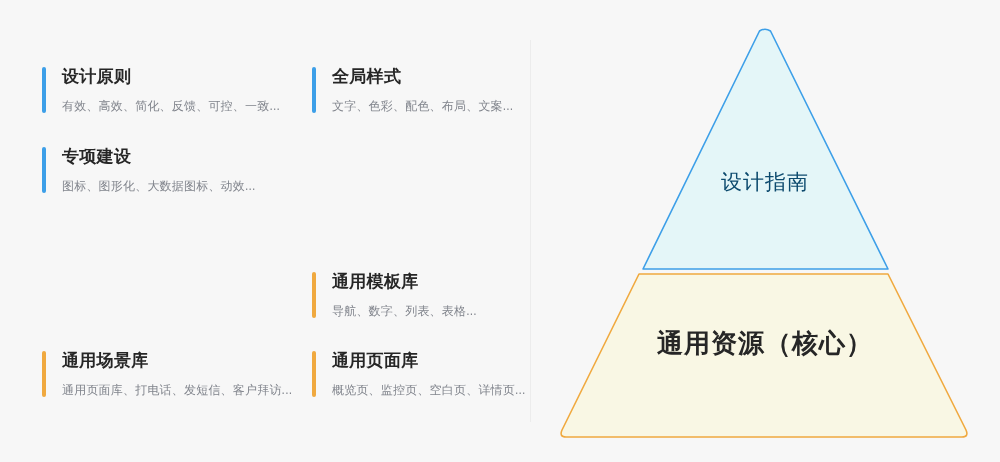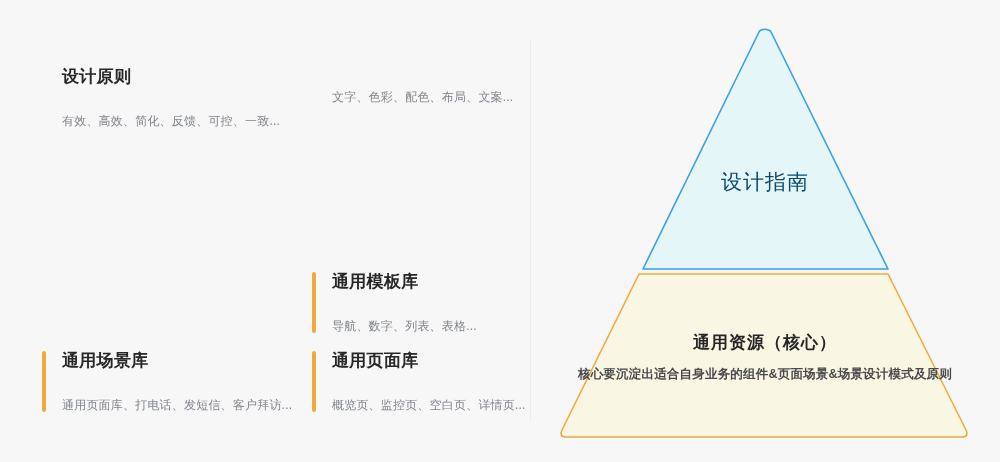--- a/index.html
+++ b/index.html
@@ -51,21 +51,21 @@
 
   .item {
     position: absolute;
     left: 0;
     width: 260px;
     display: flex;
     align-items: stretch;
   }
 
   
-  .item.r0 { top: 65px; align-items: flex-end; }
+  .item.r0 { top: 65px; }
   .item.r1 { top: 145px; }
   .item.r2 { top: 270px; }
   .item.r3 { top: 349px; }
 
   .accent {
     width: 4px;
     border-radius: 2px;
     flex: 0 0 4px;
     margin-top: 2px;
     margin-bottom: 2px;
@@ -83,21 +83,21 @@
   .item-title {
     font-size: 17px;
     line-height: 24px;
     color: #262626;
     font-weight: bold;
     letter-spacing: 0.3px;
     white-space: nowrap;
   }
 
   .item-desc {
-    margin-top: 24px;
+    margin-top: 9px;
     font-size: 12px;
     line-height: 17px;
     color: #80848c;
     white-space: nowrap;
     letter-spacing: 0.2px;
   }
 
   
   .pyramid-region {
     position: absolute;
@@ -126,21 +126,21 @@
     top: 167px;
     font-size: 21px;
     line-height: 30px;
     color: #0c4a6e;
     letter-spacing: 1px;
   }
   .pyr-bottom-label {
     left: 0;
     width: 470px;
     top: 328px;
-    font-size: 17px;
+    font-size: 26px;
     line-height: 30px;
     color: #262626;
     font-weight: bold;
     letter-spacing: 1px;
   }
   .pyr-bottom-sub {
     left: 0;
     width: 470px;
     top: 365px;
     font-size: 12.5px;
@@ -160,37 +160,45 @@
     <div class="col col-1">
 
       <div class="item r0">
         <div class="accent blue"></div>
         <div class="item-body">
           <div class="item-title">设计原则</div>
           <div class="item-desc">有效、高效、简化、反馈、可控、一致...</div>
         </div>
       </div>
 
+      <div class="item r1">
+        <div class="accent blue"></div>
+        <div class="item-body">
+          <div class="item-title">专项建设</div>
+          <div class="item-desc">图标、图形化、大数据图标、动效...</div>
+        </div>
+      </div>
 
 
       <div class="item r3">
         <div class="accent orange"></div>
         <div class="item-body">
           <div class="item-title">通用场景库</div>
           <div class="item-desc">通用页面库、打电话、发短信、客户拜访...</div>
         </div>
       </div>
 
     </div>
 
     <div class="col col-2">
 
       <div class="item r0">
         <div class="accent blue"></div>
         <div class="item-body">
+          <div class="item-title">全局样式</div>
           <div class="item-desc">文字、色彩、配色、布局、文案...</div>
         </div>
       </div>
 
       <div class="item r1">
         <div class="accent blue"></div>
       </div>
 
       <div class="item r2">
         <div class="accent orange"></div>
@@ -229,16 +237,15 @@
                Q 439 437 432 437
                L 36 437
                Q 29 437 32 430
                Z" fill="#f9f7e4" stroke="#f0a93f" stroke-width="1.6" stroke-linejoin="round"></path>
     </svg>
 
     <div class="pyr-label pyr-top-label">设计指南</div>
 
     <div class="pyr-label pyr-bottom-label">通用资源（核心）</div>
 
-    <div class="pyr-label pyr-bottom-sub">核心要沉淀出适合自身业务的组件&amp;页面场景&amp;场景设计模式及原则</div>
   </div>
 
 </div>
 
 </body></html>

